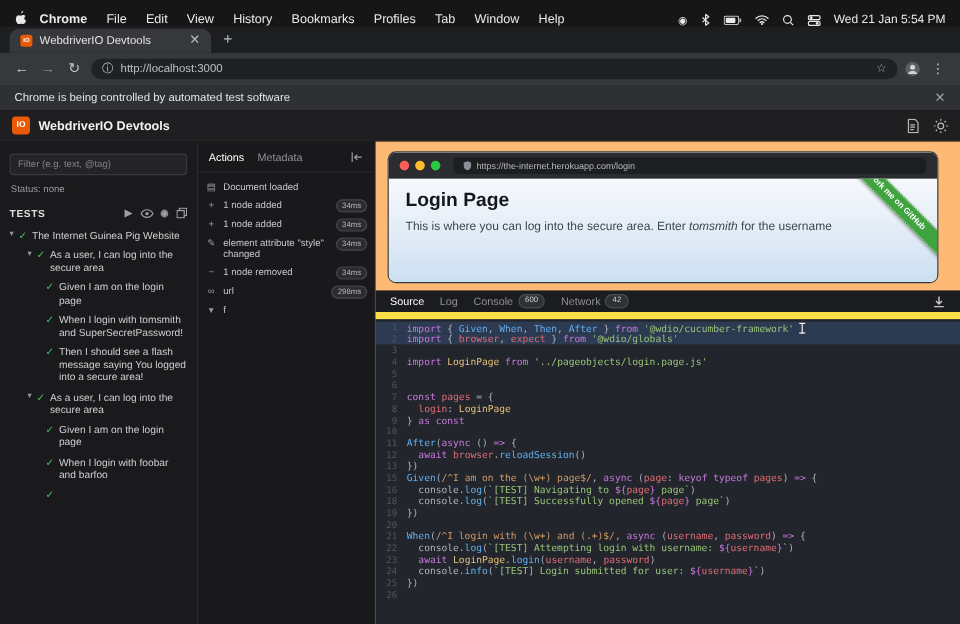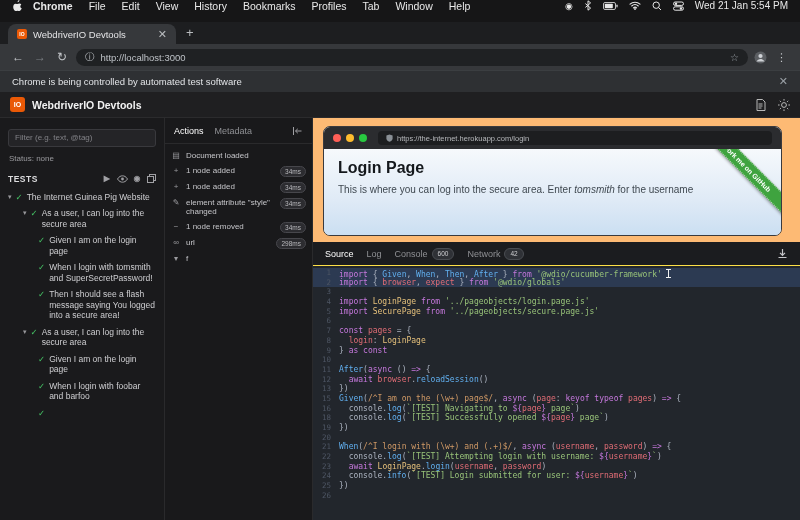--- a/index.html
+++ b/index.html
@@ -1,20 +1,20 @@
 <!DOCTYPE html>
 <html><head>
 <meta charset="utf-8">
 <style>
   *{box-sizing:border-box;margin:0;padding:0}
   body{width:800px;height:520px;overflow:hidden;background:#111;font-family:"Liberation Sans",sans-serif;color:#e8e8e8}
   .screen{width:800px;height:520px;display:flex;flex-direction:column}
 
   
-  .menubar{height:22px;background:#161617;display:flex;align-items:flex-start;padding:0 12px;font-size:10.5px;flex:none}
+  .menubar{height:22px;background:#161617;display:flex;align-items:flex-end;padding:0 12px;font-size:10.5px;flex:none}
   .apple{display:flex;align-items:center;margin-right:2px}
   .menu-item{padding:0 8px;color:#e9e9e9}
   .menu-item.bold{font-weight:700}
   .status{margin-left:auto;display:flex;align-items:center;gap:11px}
   .sicon{display:flex;align-items:center;color:#e8e8e8;font-size:9px}
   .clock{font-size:10px;white-space:nowrap}
 
   
   .tabstrip{height:22px;background:#1d1e20;display:flex;align-items:flex-end;padding-left:8px;flex:none}
   .tab{height:20px;width:168px;background:#36383b;border-radius:8px 8px 0 0;display:flex;align-items:center;gap:6px;padding:0 9px;font-size:9.5px;color:#e4e4e6}
@@ -70,21 +70,21 @@
   .preview{height:110px;border-radius:7px;border:1px solid #3a3a3e;overflow:hidden;display:flex;flex-direction:column;background:#fff;position:relative}
   .ptitle{height:22px;flex:none;background:#2b2c2f;display:flex;align-items:center;gap:5px;padding:0 9px}
   .light{width:8px;height:8px;border-radius:50%;flex:none}
   .l-red{background:#ff5f57}.l-yel{background:#febc2e}.l-grn{background:#28c840}
   .urlpill{flex:1;margin-left:6px;height:14px;background:#1d1e20;border-radius:4px;display:flex;align-items:center;gap:4px;padding:0 8px;font-size:7.5px;color:#b6b8bb}
   .pcontent{flex:1;background:linear-gradient(180deg,#f6f9fc 0%,#dfeaf6 60%,#cbdff2 100%);padding:9px 14px;overflow:hidden;position:relative}
   .ph1{font-size:16px;font-weight:700;color:#14181c;margin:1px 0 7px}
   .ppara{font-size:10px;color:#3f4850;line-height:12px;max-width:430px}
   .ribbon{position:absolute;top:12px;right:-38px;transform:rotate(45deg);background:#3fa33f;color:#fff;font-size:7px;font-weight:700;padding:3px 40px;border-top:1px dotted rgba(255,255,255,.6);border-bottom:1px dotted rgba(255,255,255,.6);box-shadow:0 1px 3px rgba(0,0,0,.4);white-space:nowrap}
 
-  .codetabs{height:24px;flex:none;display:flex;align-items:center;gap:13px;padding:0 12px;background:#1b1c1f;border-bottom:1px solid #fde047;font-size:9px;color:#8f9094}
+  .codetabs{height:24px;flex:none;display:flex;align-items:center;gap:13px;padding:0 12px;background:#1b1c1f;border-bottom:6px solid #fde047;font-size:9px;color:#8f9094}
   .codetab{display:flex;align-items:center;gap:4px}
   .codetab.active{color:#fff}
   .cbadge{background:#2f3136;border:1px solid #4a4d52;border-radius:8px;padding:0 5px;font-size:6.5px;line-height:10px;color:#cfcfd2}
   .download{margin-left:auto;display:flex}
 
   .codewrap{flex:1;background:#22262c;overflow:hidden;font-family:"DejaVu Sans Mono",monospace;padding-top:2px}
   .cl{display:flex;height:9.7px;line-height:9.7px;font-size:8px;white-space:pre}
   .cl.sel{background:rgba(62,97,155,.35)}
   .ln{width:26px;flex:none;text-align:right;padding-right:8px;color:#4d5563;font-size:7.5px}
   .tk-k{color:#c678dd}.tk-s{color:#98c379}.tk-f{color:#61afef}.tk-v{color:#e06c75}
@@ -356,21 +356,21 @@
               <path d="M5.5 1v6M3 4.8 5.5 7.3 8 4.8M1.5 9.5h8" stroke="#c6c6ca" fill="none" stroke-width="1.2"></path>
             </svg>
         </span>
       </div>
 
       <div id="codewrap" class="codewrap">
           <div class="cl sel"><span class="ln">1</span><span class="ct"><span class="tk-k">import</span><span class="tk-p"> { </span><span class="tk-f">Given</span><span class="tk-p">, </span><span class="tk-f">When</span><span class="tk-p">, </span><span class="tk-f">Then</span><span class="tk-p">, </span><span class="tk-f">After</span><span class="tk-p"> } </span><span class="tk-k">from</span><span class="tk-p"> </span><span class="tk-s">'@wdio/cucumber-framework'</span><span class="ibeam"></span></span></div>
           <div class="cl sel"><span class="ln">2</span><span class="ct"><span class="tk-k">import</span><span class="tk-p"> { </span><span class="tk-v">browser</span><span class="tk-p">, </span><span class="tk-v">expect</span><span class="tk-p"> } </span><span class="tk-k">from</span><span class="tk-p"> </span><span class="tk-s">'@wdio/globals'</span></span></div>
           <div class="cl"><span class="ln">3</span><span class="ct"></span></div>
           <div class="cl"><span class="ln">4</span><span class="ct"><span class="tk-k">import</span><span class="tk-p"> </span><span class="tk-c">LoginPage</span><span class="tk-p"> </span><span class="tk-k">from</span><span class="tk-p"> </span><span class="tk-s">'../pageobjects/login.page.js'</span></span></div>
-          <div class="cl"><span class="ln">5</span><span class="ct"><span class="tk-k">import</span><span class="tk-p"> </span><span class="tk-c">SecurePage</span><span class="tk-p"> </span><span class="tk-k">from</span><span class="tk-p"> </span><span class="tk-s">'../pageobjects/secure.page.js'</span></span></div>
+          <div class="cl"><span class="ln">5</span></div>
           <div class="cl"><span class="ln">6</span><span class="ct"></span></div>
           <div class="cl"><span class="ln">7</span><span class="ct"><span class="tk-k">const</span><span class="tk-p"> </span><span class="tk-v">pages</span><span class="tk-p"> = {</span></span></div>
           <div class="cl"><span class="ln">8</span><span class="ct"><span class="tk-p">  </span><span class="tk-v">login</span><span class="tk-p">: </span><span class="tk-c">LoginPage</span></span></div>
           <div class="cl"><span class="ln">9</span><span class="ct"><span class="tk-p">} </span><span class="tk-k">as</span><span class="tk-p"> </span><span class="tk-k">const</span></span></div>
           <div class="cl"><span class="ln">10</span><span class="ct"></span></div>
           <div class="cl"><span class="ln">11</span><span class="ct"><span class="tk-f">After</span><span class="tk-p">(</span><span class="tk-k">async</span><span class="tk-p"> () </span><span class="tk-k">=&gt;</span><span class="tk-p"> {</span></span></div>
           <div class="cl"><span class="ln">12</span><span class="ct"><span class="tk-p">  </span><span class="tk-k">await</span><span class="tk-p"> </span><span class="tk-v">browser</span><span class="tk-p">.</span><span class="tk-f">reloadSession</span><span class="tk-p">()</span></span></div>
           <div class="cl"><span class="ln">13</span><span class="ct"><span class="tk-p">})</span></span></div>
           <div class="cl"><span class="ln">15</span><span class="ct"><span class="tk-f">Given</span><span class="tk-p">(</span><span class="tk-r">/^I am on the (\w+) page$/</span><span class="tk-p">, </span><span class="tk-k">async</span><span class="tk-p"> (</span><span class="tk-v">page</span><span class="tk-p">: </span><span class="tk-k">keyof</span><span class="tk-p"> </span><span class="tk-k">typeof</span><span class="tk-p"> </span><span class="tk-v">pages</span><span class="tk-p">) </span><span class="tk-k">=&gt;</span><span class="tk-p"> {</span></span></div>
           <div class="cl"><span class="ln">16</span><span class="ct"><span class="tk-p">  console.</span><span class="tk-f">log</span><span class="tk-p">(</span><span class="tk-s">`[TEST] Navigating to </span><span class="tk-i">${</span><span class="tk-v">page</span><span class="tk-i">}</span><span class="tk-s"> page`</span><span class="tk-p">)</span></span></div>

